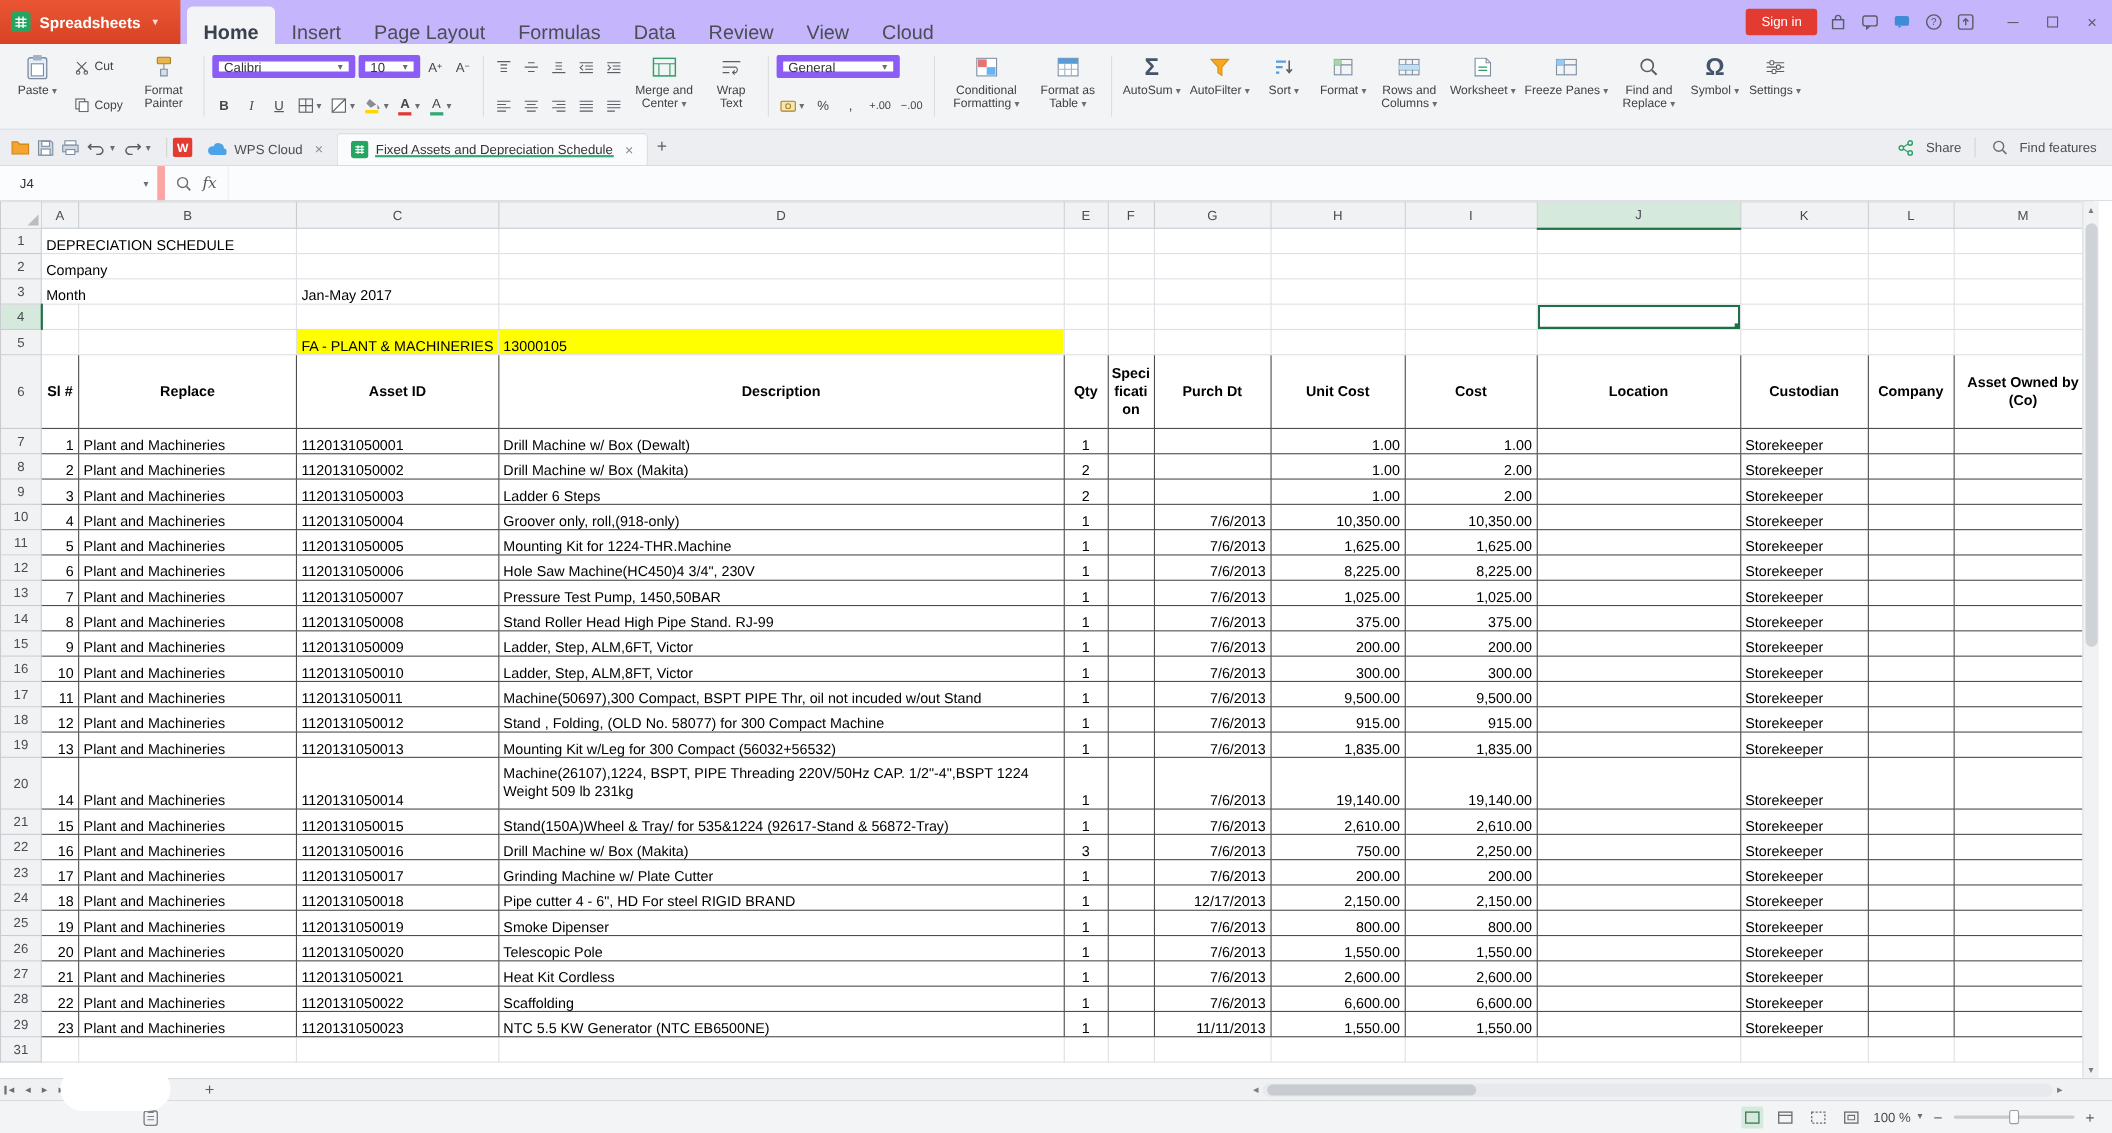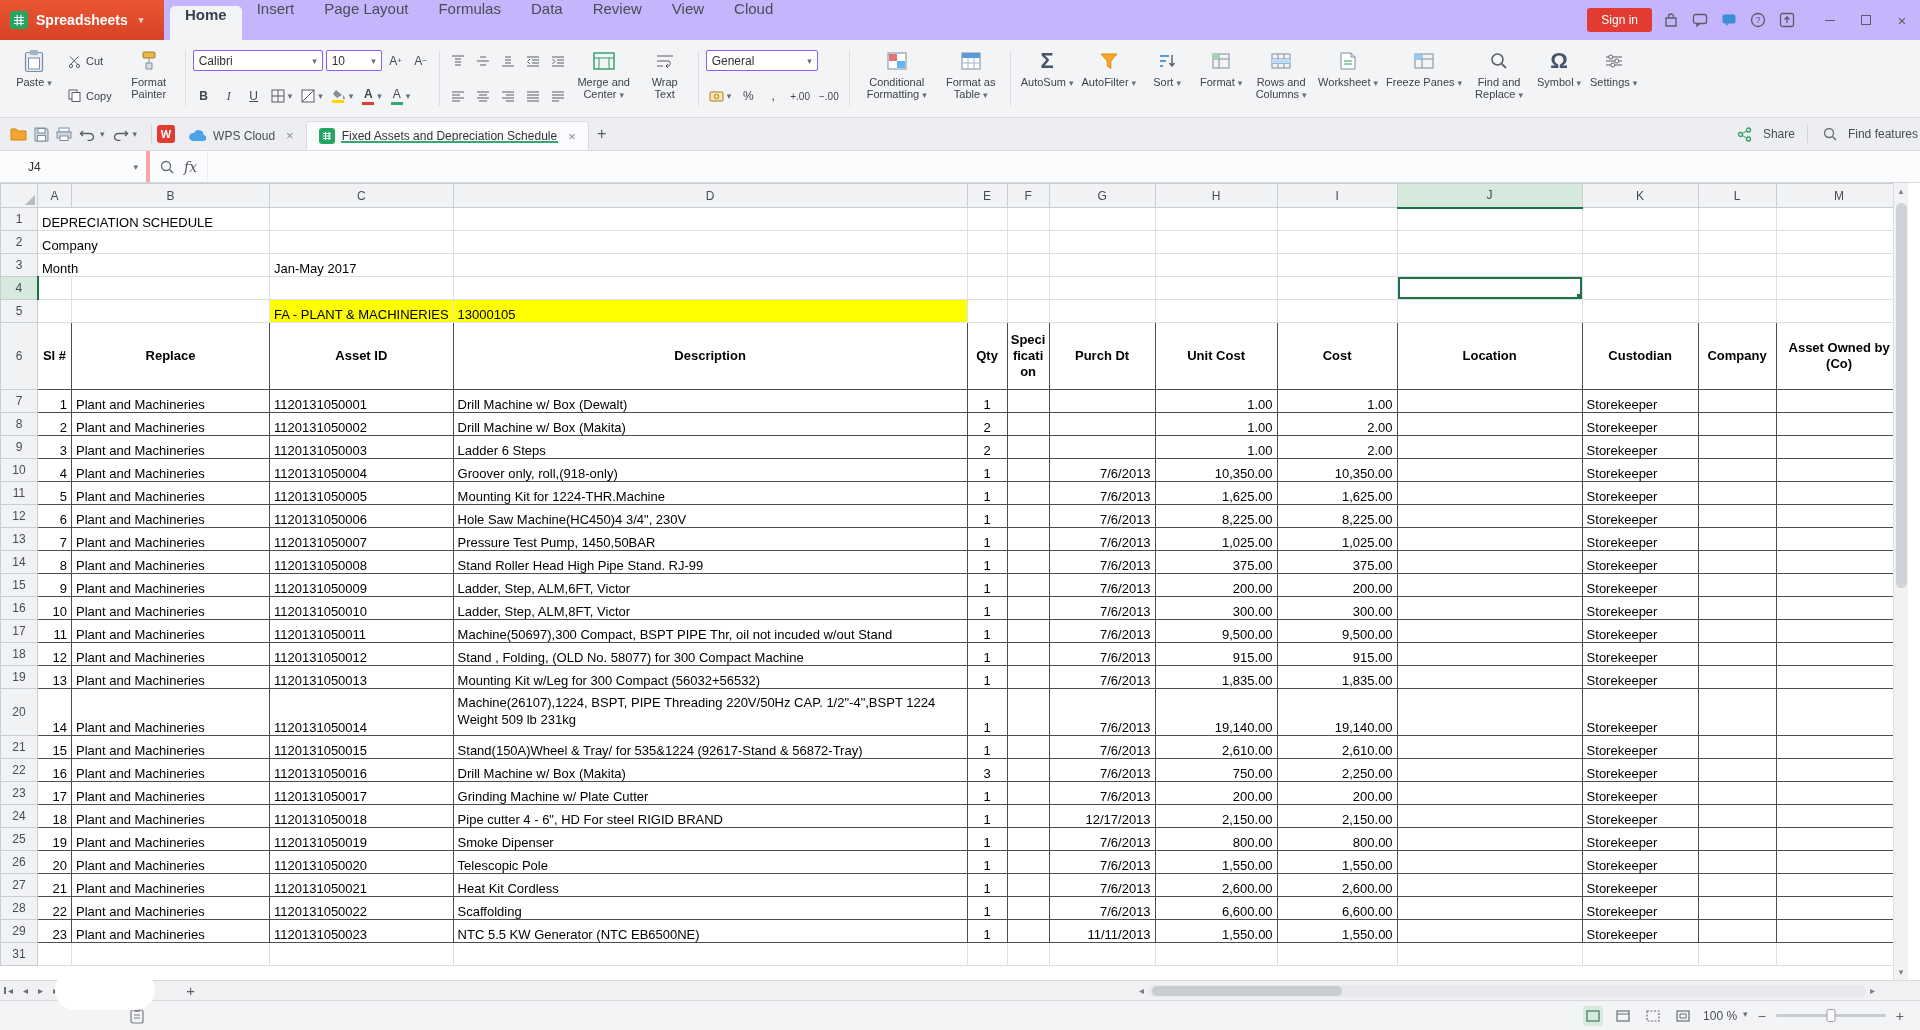--- a/index.html
+++ b/index.html
@@ -6,21 +6,21 @@
 html,body{width:1920px;height:1030px;overflow:hidden;font-family:"Liberation Sans",sans-serif;background:#fff;color:#3f4247}
 body{position:relative;font-size:12px}
 svg{display:block}
 .dd{font-size:9px;color:#6a6d72;margin-left:3px}
 
 
 .titlebar{position:absolute;left:0;top:0;width:1920px;height:40px;background:#c4b5fd;display:flex;align-items:stretch}
 .logo{width:164px;background:linear-gradient(#ea5633,#d84226);color:#fff;display:flex;align-items:center;gap:8px;padding:0 10px;font-weight:bold;font-size:14px}
 .logo .dd{color:#ffd9cf}
 .menus{display:flex;align-items:stretch;margin-left:6px}
-.menu-item{display:flex;align-items:flex-start;padding:0 15px;font-size:15px;color:#4a4d52;cursor:default}
+.menu-item{display:flex;align-items:flex-end;padding:0 15px;font-size:18px;color:#4a4d52;cursor:default}
 .menu-item.active{background:#f3f4f6;border-radius:5px 5px 0 0;font-weight:bold;color:#39414e;margin-top:6px;padding-top:0}
 .tb-right{margin-left:auto;display:flex;align-items:center;gap:9px;padding-right:0}
 .signin{background:#e23c32;color:#fff;border-radius:3px;height:24px;display:flex;align-items:center;padding:0 14px;font-size:12px}
 .tbicon{width:20px;height:20px;display:flex;align-items:center;justify-content:center}
 .winbtns{display:flex;align-items:stretch;height:40px;margin-left:6px}
 .winbtn{width:36px;display:flex;align-items:center;justify-content:center;color:#5a5d62;font-size:15px}
 .winbtn .minisq{width:10px;height:10px;border:1px solid #5a5d62}
 .winbtn .miniline{width:10px;border-bottom:1px solid #5a5d62}
 
 
@@ -29,40 +29,40 @@
 .rgroup{display:flex;align-items:stretch;gap:2px;padding:1px 2px}
 .rcol{display:flex;flex-direction:column;justify-content:space-around}
 .bigbtn{min-width:52px;max-width:86px;display:flex;flex-direction:column;align-items:center;justify-content:flex-start;text-align:center;font-size:11px;line-height:1.12;color:#3f4247;padding:4px 3px 2px;border-radius:3px}
 .bigbtn .ic{height:26px;display:flex;align-items:center;justify-content:center;margin-bottom:2px}
 .bigbtn .lbl{display:inline}
 .minibtn{display:flex;align-items:center;gap:5px;font-size:11px;height:20px;padding:0 6px;border-radius:2px}
 .sbtn{height:21px;min-width:22px;display:flex;align-items:center;justify-content:center;font-size:12px;border-radius:2px;padding:0 3px;color:#44474c}
 .sbtn b{font-weight:bold}
 .sbtn i{font-style:italic;font-family:"Liberation Serif",serif}
 .sbtn u{text-decoration:underline}
-.selbox{background:#fff;border:1px solid #8b5cf6;height:21px;display:flex;align-items:center;justify-content:space-between;padding:0 5px;font-size:12px;border-radius:2px;color:#333}
+.selbox{background:#fff;border:6px solid #8b5cf6;height:21px;display:flex;align-items:center;justify-content:space-between;padding:0 5px;font-size:12px;border-radius:2px;color:#333}
 .srow{display:flex;align-items:center;gap:3px}
 .colorbar{display:block;width:12px;height:3px;margin-top:1px}
 .bigsym{font-size:22px;font-weight:bold;color:#44546a;line-height:1}
 
 
 .docbar{position:absolute;left:0;top:118px;width:1920px;height:33px;background:#eceef1;display:flex;align-items:stretch;border-bottom:1px solid #d9dbde}
 .qicons{display:flex;align-items:center;gap:7px;padding:0 10px}
 .qbtn{display:flex;align-items:center;gap:1px}
 .vdiv{width:1px;height:18px;background:#d2d4d8;margin:0 4px;align-self:center}
 .dtab{display:flex;align-items:center;gap:7px;padding:0 12px;font-size:12px;color:#4a4d52;position:relative;margin-top:3px;border-radius:4px 4px 0 0}
 .dtab.active{background:#fafbfc;border:1px solid #d9dbde;border-bottom:none;color:#333}
 .dtab.active .tabline{position:absolute;left:34px;right:30px;bottom:7px;height:2px;background:#35a873}
 .dtab .x{color:#8a8d92;font-size:13px;margin-left:4px}
 .newtab{width:26px;display:flex;align-items:center;justify-content:center;font-size:16px;color:#5a5d62}
-.docbar-right{margin-left:auto;display:flex;align-items:center;gap:8px;padding-right:2px;font-size:12px;color:#4a4d52}
+.docbar-right{margin-left:auto;display:flex;align-items:center;gap:8px;padding-right:14px;font-size:12px;color:#4a4d52}
 
 
 .formulabar{position:absolute;left:0;top:151px;width:1920px;height:32px;background:#fbfcfd;border-bottom:1px solid #d5d7da;display:flex;align-items:stretch}
-.namebox{width:150px;display:flex;align-items:center;justify-content:space-between;padding:0 8px 0 28px;border-right:4px solid #fca5a5;font-size:12px;color:#333}
+.namebox{width:150px;display:flex;align-items:center;justify-content:space-between;padding:0 8px 0 18px;border-right:7px solid #fca5a5;font-size:12px;color:#333}
 .fxzone{display:flex;align-items:center;gap:10px;padding:0 10px;border-right:1px solid #eceef0}
 .fx{font-family:"DejaVu Serif",serif;font-style:italic;font-size:14px;color:#55585d}
 .formula-input{flex:1}
 
 
 .grid-area{position:absolute;left:0;top:183px;width:1920px;height:797px;overflow:hidden;background:#fff}
 table{border-collapse:collapse;table-layout:fixed}
 td,th{overflow:hidden;white-space:nowrap}
 .hcell{background:#f1f2f4;border:1px solid #c9ccd1;font-weight:normal;font-size:12px;color:#494c51;text-align:center;vertical-align:middle}
 .hcell.hl{background:#d6e9dd}

